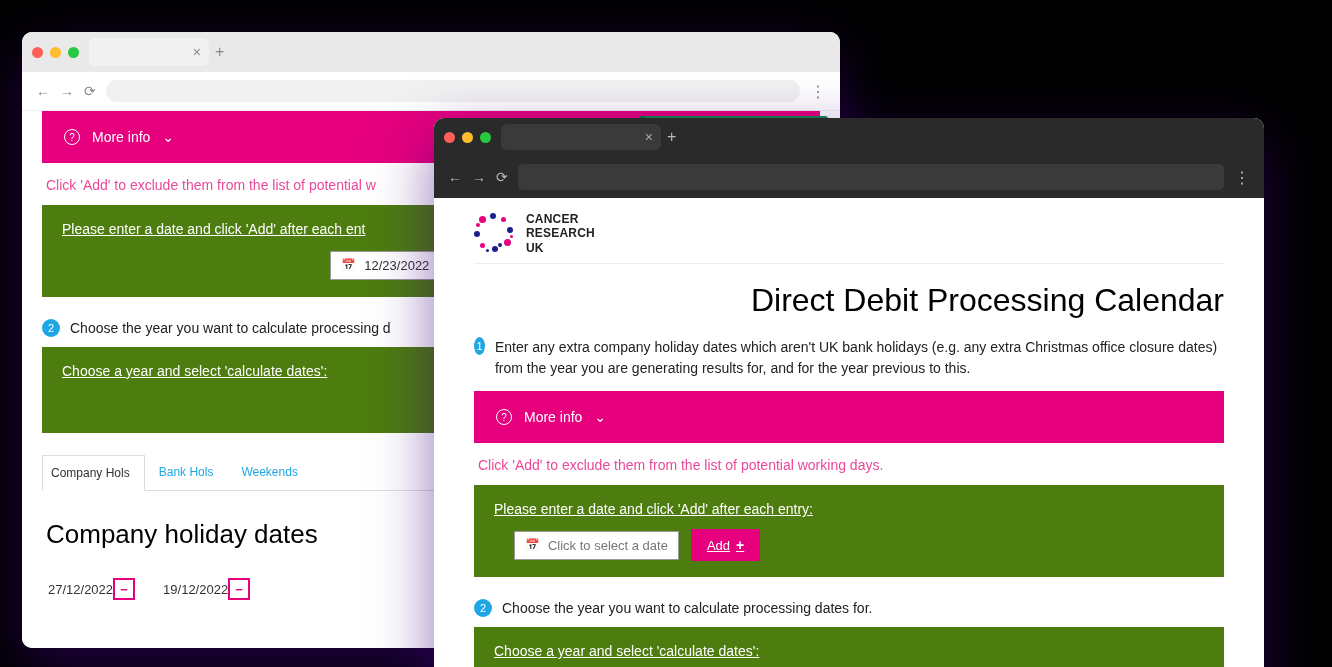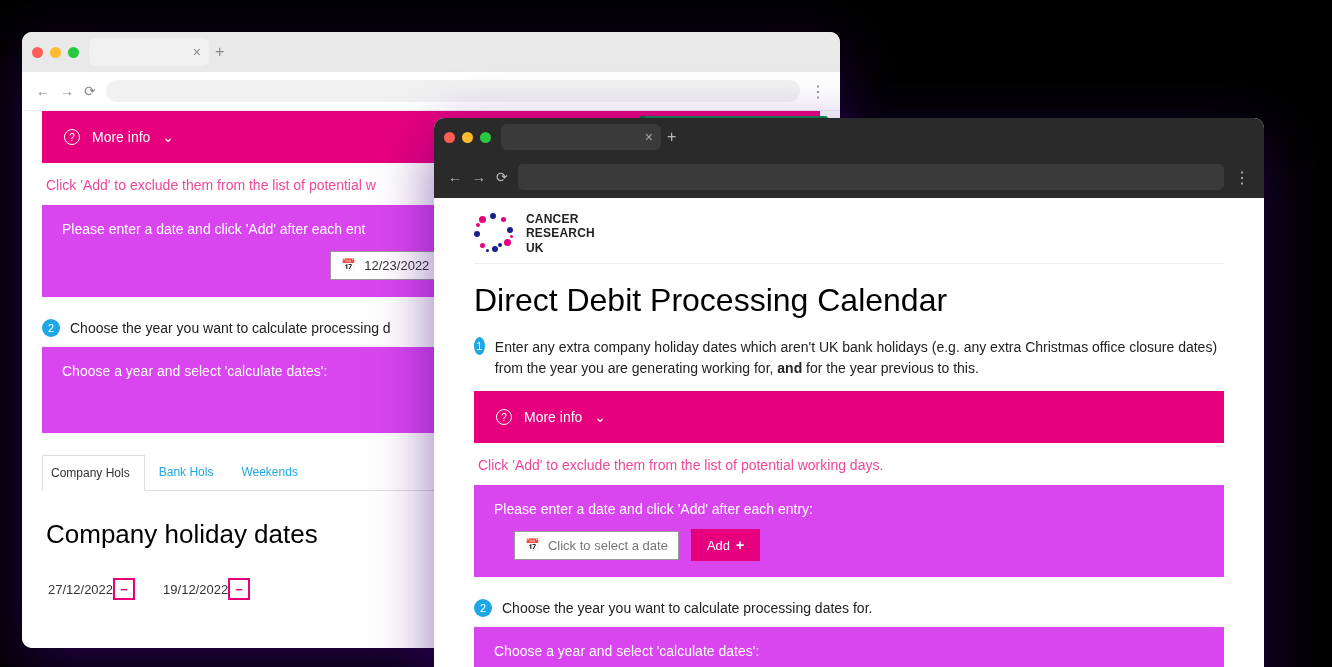--- a/index.html
+++ b/index.html
@@ -35,21 +35,21 @@
   .win1-body { background:#fff; padding:0 20px 30px 20px; }
 
   .pink-banner { background:#e6007e; color:#fff; padding:18px 22px; display:flex; align-items:center; gap:12px; margin:0 0 14px 0; font-size:14px; }
   .help-circle { width:16px; height:16px; border:1.5px solid #fff; border-radius:50%; display:flex; align-items:center; justify-content:center; font-size:10px; }
 
   .toast { position:absolute; right:12px; top:84px; background:#0f8a4a; color:#fff; padding:10px 16px; border-radius:3px; font-size:12px; display:flex; align-items:center; }
   .toast::before { content:""; position:absolute; left:0; top:0; bottom:0; width:5px; background:#0a6e3b; }
 
   .plain-text { font-size:14px; color:#ec4899; margin:12px 4px; }
 
-  .blue-box { background:#d946ef; color:#fff; padding:16px 20px; margin-bottom:22px; }
+  .blue-box { background:#4d7c0f; color:#fff; padding:16px 20px; margin-bottom:22px;text-decoration:underline; }
   .blue-box .label { font-size:14px; margin-bottom:12px; }
   .row { display:flex; align-items:center; gap:12px; }
   .date-field {
     display:flex; align-items:center; gap:8px; background:#fff; color:#333;
     padding:6px 10px; border:1px solid #999; font-size:13px; min-width:120px;
   }
   .date-field .cal-icn { font-size:12px; color:#333; }
   .placeholder { color:#777; }
   .pink-btn {
     background:#e6007e; color:#fff; border:none; padding:8px 16px; font-size:13px;
@@ -87,24 +87,24 @@
   .win2 { left:434px; top:118px; width:830px; background:#fff; }
   .win2 .chrome-bar { background:#2a2a2a; }
   .win2 .toolbar    { background:#2a2a2a; }
   .win2 .nav-icn, .win2 .menu-dots, .win2 .new-tab { color:#bbb; }
   .win2-body { background:#fff; padding:0 40px 20px 40px; }
 
   .brand-row { display:flex; align-items:center; gap:10px; padding:14px 0 8px 0; border-bottom:1px solid #eee; margin-bottom:18px; }
   .brand-text { font-size:12px; line-height:1.2; color:#222; letter-spacing:.2px; }
   .brand-text b { display:block; font-weight:700; font-size:12px; }
 
-  .page-title { text-align:left; font-size:32px; margin:4px 0 18px 0; }
+  .page-title { text-align:right; font-size:32px; margin:4px 0 18px 0; }
 
   .step1-text { font-size:14px; color:#222; line-height:1.5; }
-  .step1-text b { font-weight:700; }
+  .step1-text b { font-weight:400; }
 
   
   .logo-ring { width:42px; height:42px; position:relative; }
   .logo-ring span {
     position:absolute; border-radius:50%;
   }
   
   .d1 { width:7px; height:7px; background:#e6007e; left:5px;  top:3px; }
   .d2 { width:6px; height:6px; background:#1a1f8e; left:16px; top:0px; }
   .d3 { width:5px; height:5px; background:#e6007e; left:27px; top:4px; }
@@ -252,21 +252,21 @@
         <b>RESEARCH</b>
         <b>UK</b>
       </div>
     </div>
 
     <div class="page-title">Direct Debit Processing Calendar</div>
 
     <div class="step-row" style="align-items:flex-start; margin-top:0;">
       <span class="step-badge">1</span>
       <span class="step1-text">
-        <span>Enter any extra company holiday dates which aren't UK bank holidays (e.g. any extra Christmas office closure dates) from the year you are generating working for, </span><b>and</b><span> for the year previous to this.</span>
+        <span>Enter any extra company holiday dates which aren't UK bank holidays (e.g. any extra Christmas office closure dates) from the year you are generating results for, </span><b>and</b><span> for the year previous to this.</span>
       </span>
     </div>
 
     <div class="pink-banner" style="margin-top:12px;">
       <span class="help-circle">?</span>
       <span>More info</span>
       <span>⌄</span>
     </div>
 
     <div class="plain-text">Click 'Add' to exclude them from the list of potential working days.</div>

